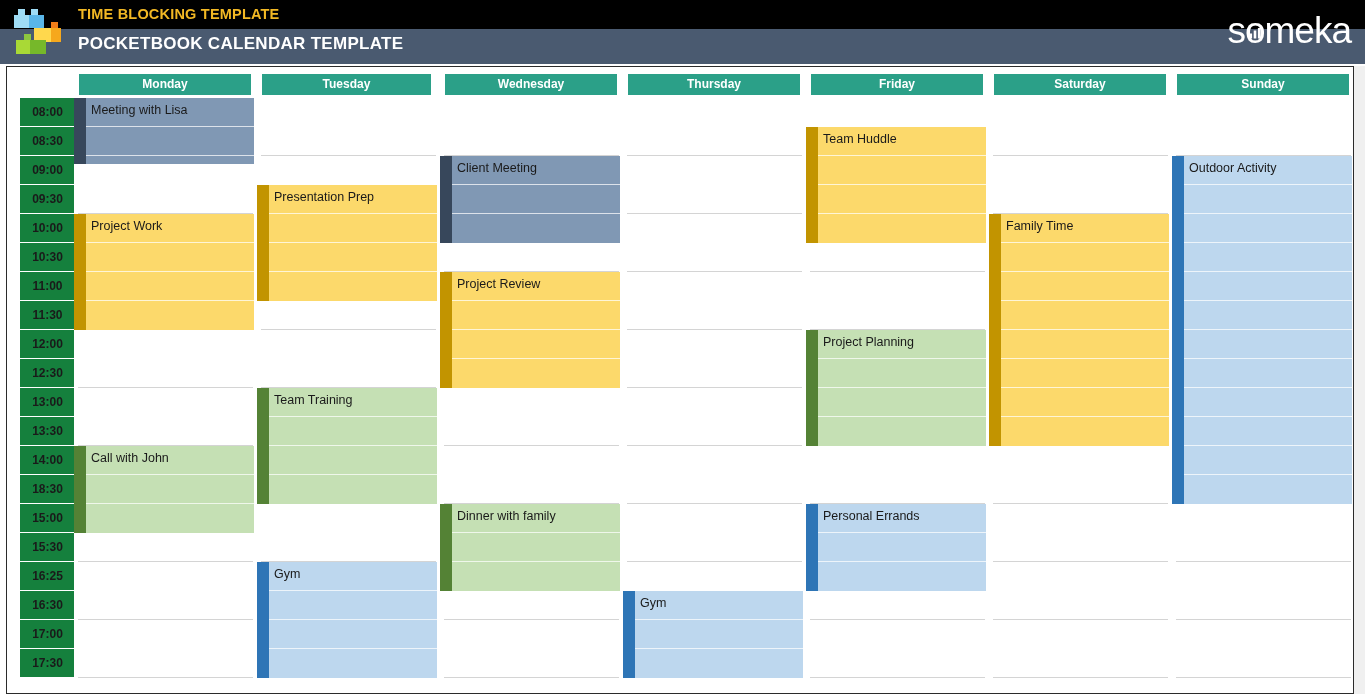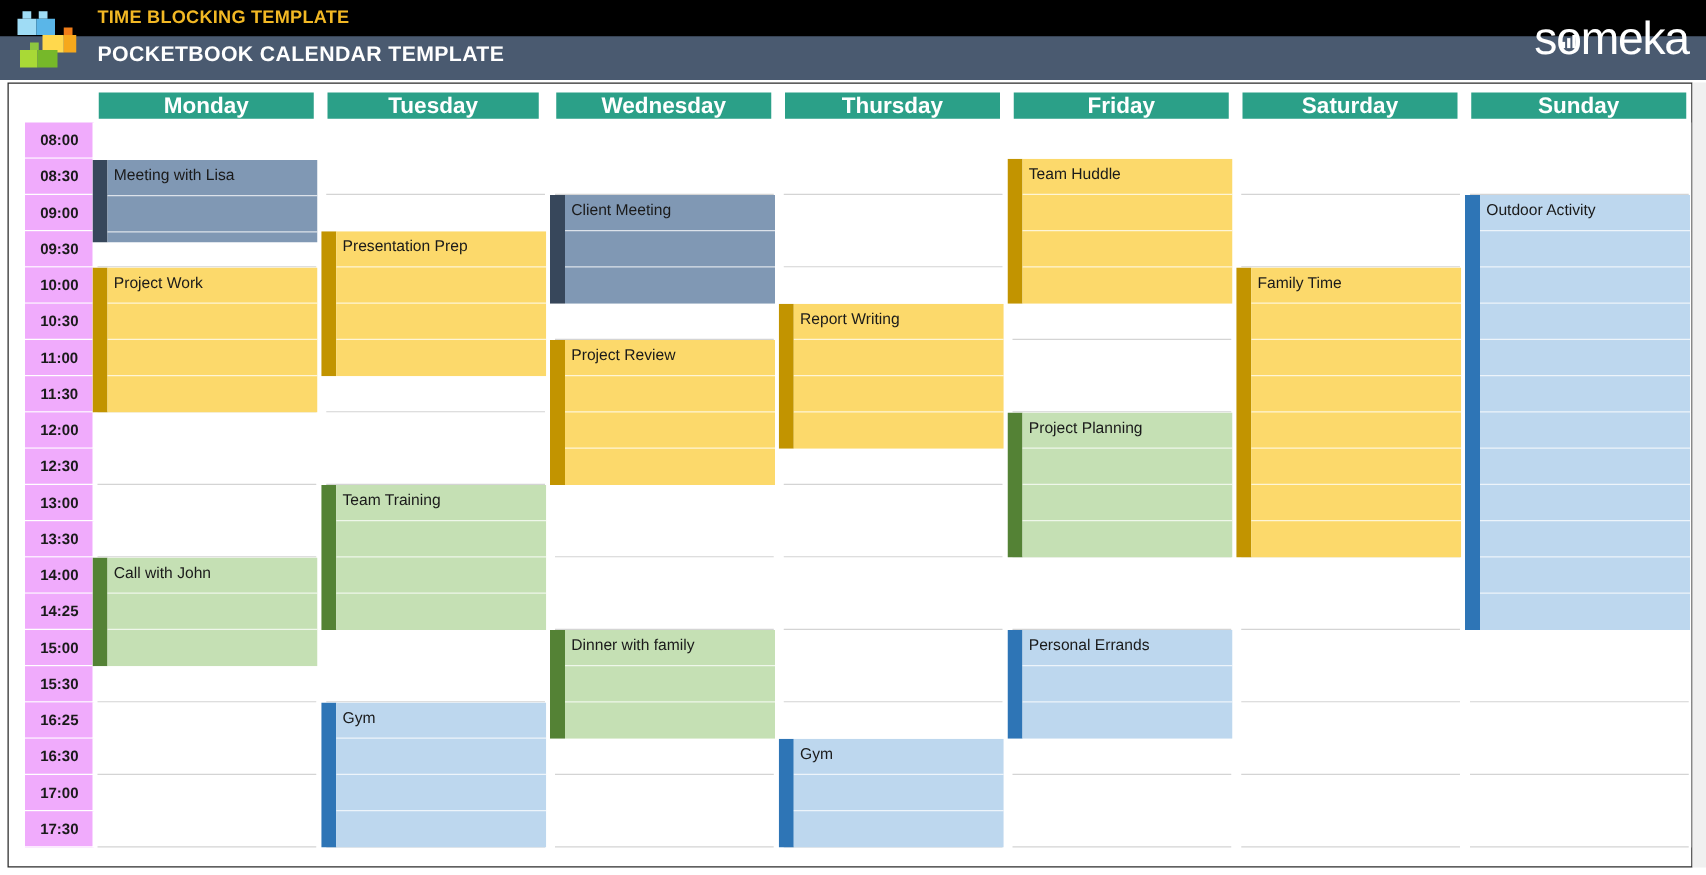--- a/index.html
+++ b/index.html
@@ -78,30 +78,30 @@
     width: 1346px; height: 626px;
   }
   #day-header-row {
     position: absolute; left: 0; top: 7px;
     width: 1346px; height: 21px;
   }
   .day-header {
     position: absolute; top: 0; height: 21px;
     background: #2ba088;
     color: #ffffff;
-    font-size: 18px; font-weight: bold;
+    font-size: 12px; font-weight: bold;
     text-align: center; line-height: 21px;
   }
   #time-gutter {
     position: absolute; left: 13px; top: 31px;
     width: 55px;
   }
   .time-cell {
     height: 29px;
-    background: #f0abfc;
+    background: #15803d;
     border-bottom: 1px solid #ffffff;
     color: #1a1a1a;
     font-size: 12px; font-weight: bold;
     text-align: center; line-height: 28px;
   }
   .day-column {
     position: absolute; top: 31px;
     height: 580px;
   }
   .slot {
@@ -190,21 +190,21 @@
         <div class="time-cell">09:30</div>
         <div class="time-cell">10:00</div>
         <div class="time-cell">10:30</div>
         <div class="time-cell">11:00</div>
         <div class="time-cell">11:30</div>
         <div class="time-cell">12:00</div>
         <div class="time-cell">12:30</div>
         <div class="time-cell">13:00</div>
         <div class="time-cell">13:30</div>
         <div class="time-cell">14:00</div>
-        <div class="time-cell">14:25</div>
+        <div class="time-cell">18:30</div>
         <div class="time-cell">15:00</div>
         <div class="time-cell">15:30</div>
         <div class="time-cell">16:25</div>
         <div class="time-cell">16:30</div>
         <div class="time-cell">17:00</div>
         <div class="time-cell">17:30</div>
       </div>
   <div class="day-column" style="left: 67px; width: 181px;">
         <div class="slot"></div>
         <div class="slot rule"></div>
@@ -219,21 +219,21 @@
         <div class="slot"></div>
         <div class="slot rule"></div>
         <div class="slot"></div>
         <div class="slot rule"></div>
         <div class="slot"></div>
         <div class="slot rule"></div>
         <div class="slot"></div>
         <div class="slot rule"></div>
         <div class="slot"></div>
         <div class="slot rule"></div>
-        <div class="event-block" style="top: 0px; height: 66px; margin-top: 30px;">
+        <div class="event-block" style="top: 0px; height: 66px;">
           <div class="event-bar" style="background: rgb(55, 71, 91);"></div>
           <div class="event-body" style="background: rgb(128, 152, 180);">
             <div class="event-stripe" style="top: 28px;"></div>
             <div class="event-stripe" style="top: 57px;"></div>
           </div>
           <div class="event-label">Meeting with Lisa</div>
         </div>
         <div class="event-block" style="top: 116px; height: 116px;">
           <div class="event-bar" style="background: rgb(194, 148, 0);"></div>
           <div class="event-body" style="background: rgb(252, 217, 107);">
@@ -362,29 +362,20 @@
         <div class="slot"></div>
         <div class="slot rule"></div>
         <div class="slot"></div>
         <div class="slot rule"></div>
         <div class="slot"></div>
         <div class="slot rule"></div>
         <div class="slot"></div>
         <div class="slot rule"></div>
         <div class="slot"></div>
         <div class="slot rule"></div>
-        <div class="event-block" style="top: 145px; height: 116px;">
-          <div class="event-bar" style="background: rgb(194, 148, 0);"></div>
-          <div class="event-body" style="background: rgb(252, 217, 107);">
-            <div class="event-stripe" style="top: 28px;"></div>
-            <div class="event-stripe" style="top: 57px;"></div>
-            <div class="event-stripe" style="top: 86px;"></div>
-          </div>
-          <div class="event-label">Report Writing</div>
-        </div>
         <div class="event-block" style="top: 493px; height: 87px;">
           <div class="event-bar" style="background: rgb(46, 117, 182);"></div>
           <div class="event-body" style="background: rgb(189, 215, 238);">
             <div class="event-stripe" style="top: 28px;"></div>
             <div class="event-stripe" style="top: 57px;"></div>
           </div>
           <div class="event-label">Gym</div>
         </div>
       </div>
       <div class="day-column" style="left: 982px; width: 181px;">

